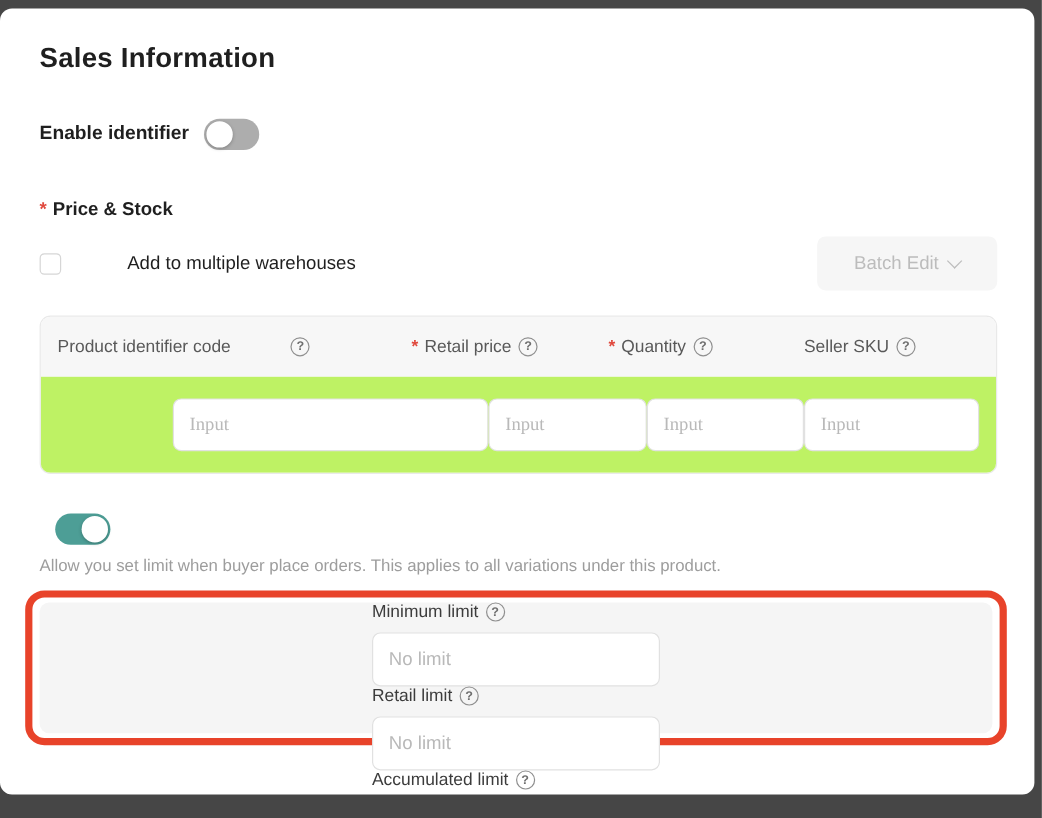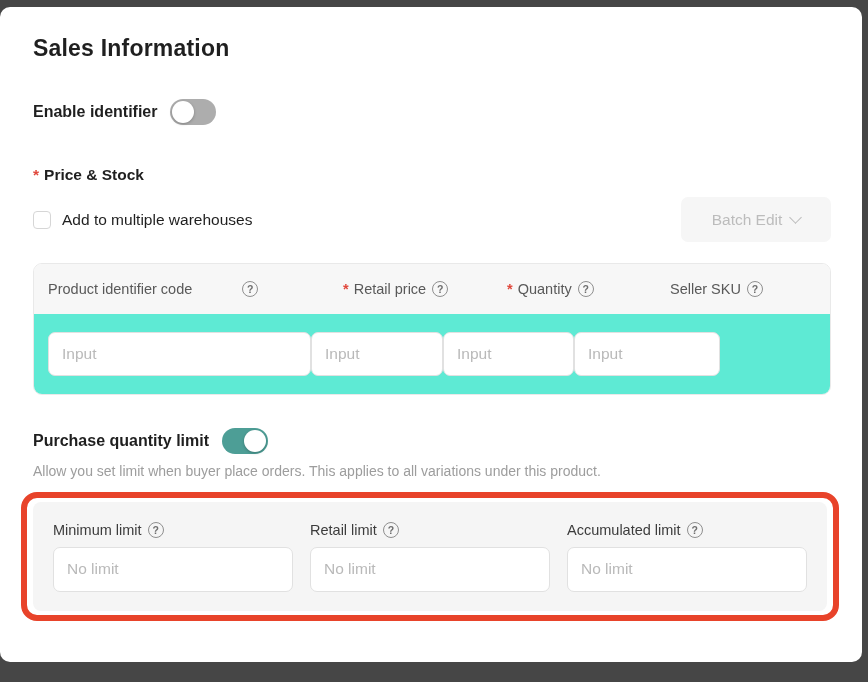--- a/index.html
+++ b/index.html
@@ -42,21 +42,21 @@
   .toggle.off .knob { left: 2px; }
   .toggle.on  .knob { right: 2px; }
 
   
   .req { color: #e0483c; margin-right: 5px; font-weight: 700; }
   .price-stock-label { margin-top: 41px; font-size: 15.5px; font-weight: 700; color: #1f1f1f; }
   .warehouse-row {
     margin-top: 13px; height: 45px;
     display: flex; align-items: center; justify-content: space-between;
   }
-  .checkbox-wrap { display: flex; align-items: center; cursor: pointer; }
+  .checkbox-wrap { display: flex; align-items: center; cursor: pointer; gap: 44px; }
   .checkbox {
     width: 18px; height: 18px; border: 1.5px solid #d6d6d6; border-radius: 4px;
     background: #fff; flex: none;
   }
   .checkbox-label { margin-left: 11px; font-size: 15.5px; color: #1f1f1f; }
   .batch-edit-btn {
     width: 150px; height: 45px; border: none; border-radius: 7px;
     background: #f6f6f6; color: #bcbcbc; font-size: 15.5px;
     font-family: inherit; display: flex; align-items: center; justify-content: center;
     cursor: not-allowed;
@@ -71,23 +71,24 @@
   .sku-table {
     margin-top: 21px; width: 798px;
     border: 1px solid #e9e9e9; border-radius: 9px; overflow: hidden;
   }
   .sku-header {
     background: #f7f7f7; height: 50px;
     display: flex; align-items: center; justify-content: space-between;
     padding: 0 14px;
   }
   .sku-body {
-    background: #5eead4; height: 80px;
-    display: flex; align-items: center; justify-content: flex-start;
+    background: #bef264; height: 80px;
+    display: flex; align-items: center; justify-content: flex-end;
     padding: 0 14px;
+    font-family: Liberation Serif, serif;
   }
   .col-1 { width: 263px; gap: 44px; } .col-2 { width: 132px; }
   .col-3 { width: 131px; } .col-4 { width: 146px; }
   .th { font-size: 14.5px; color: #595959; display: flex; align-items: center; }
   .qicon {
     display: inline-flex; align-items: center; justify-content: center;
     width: 16px; height: 16px; border: 1.3px solid #8f8f8f; border-radius: 50%;
     font-size: 10.5px; color: #6e6e6e; margin-left: 6px; flex: none; cursor: pointer;
     font-weight: 700;
   }
@@ -104,20 +105,21 @@
     margin-top: 13px; margin-left: -12px;
     width: 818px; height: 129px;
     border: 6px solid #e8432a; border-radius: 16px;
     padding: 4px 6px;
   }
   .limit-panel {
     width: 100%; height: 100%;
     background: #f5f5f5; border-radius: 8px;
     display: flex; align-items: center; justify-content: space-between;
     padding: 0 20px;
+    flex-direction: column;
   }
   .limit-field { width: 240px; }
   .limit-label {
     display: flex; align-items: center;
     font-size: 14.5px; font-weight: 500; color: #3c3c3c; margin-bottom: 9px;
   }
   .limit-field input.text-input { height: 45px; }
 </style>
 </head>
 <body>
@@ -171,21 +173,20 @@
     </div>
     <div class="sku-body">
       <div class="col-1"><input class="text-input" placeholder="Input" style=""></div>
       <div class="col-2"><input class="text-input" placeholder="Input" style=""></div>
       <div class="col-3"><input class="text-input" placeholder="Input" style=""></div>
       <div class="col-4"><input class="text-input" placeholder="Input" style=""></div>
     </div>
   </div>
 
   <div class="label-row second">
-    <span class="section-label">Purchase quantity limit</span>
     <span class="toggle on">
         <span class="knob"></span>
       </span>
   </div>
   <div class="helper">Allow you set limit when buyer place orders. This applies to all variations under this product.</div>
 
   <div class="highlight-box">
     <div class="limit-panel">
       <div class="limit-field">
         <div class="limit-label">

